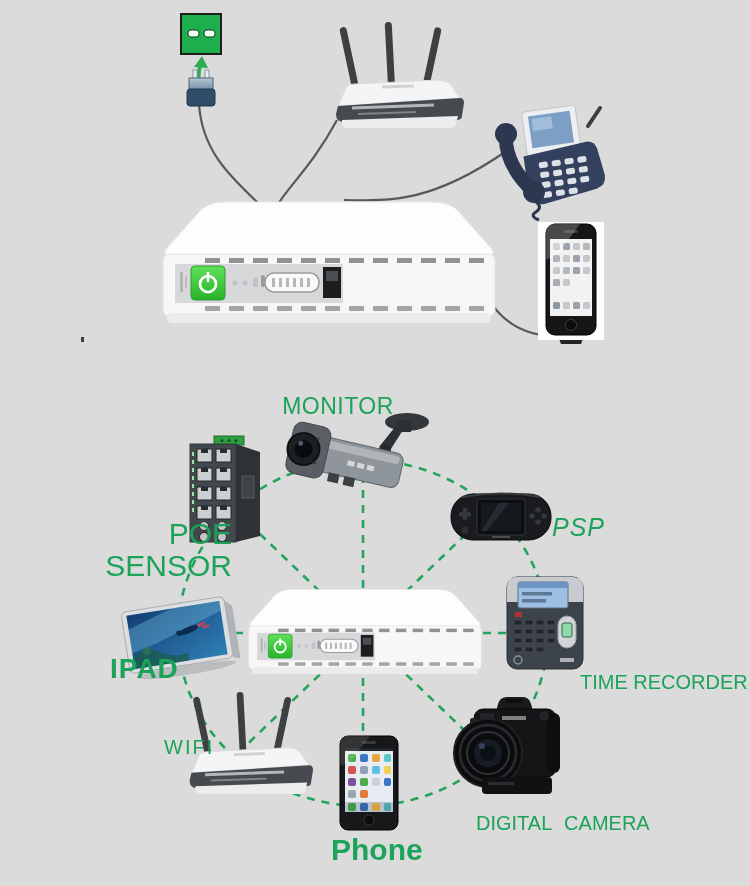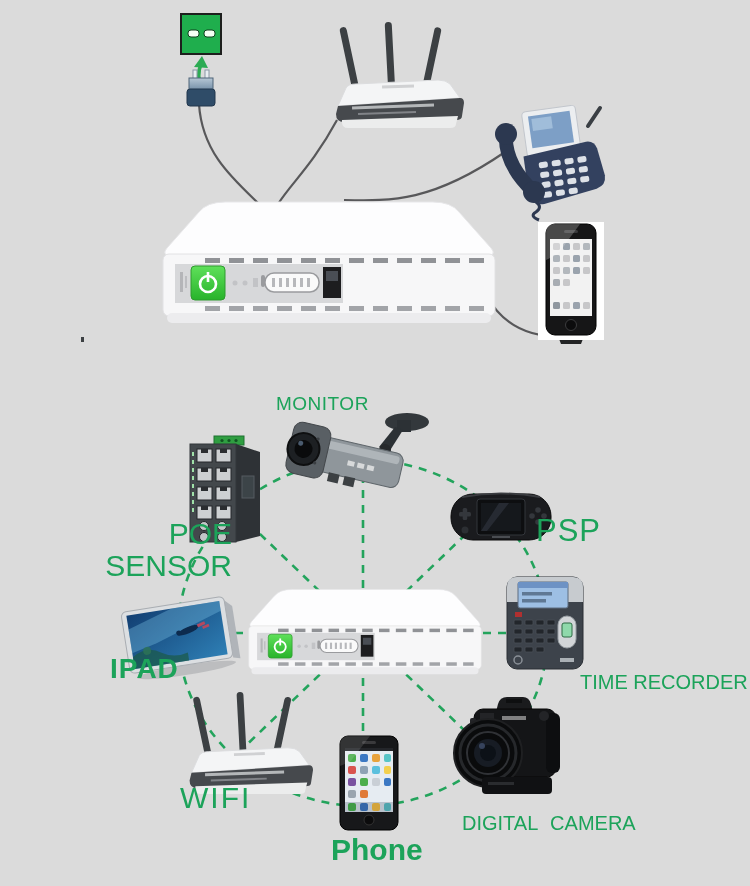--- a/index.html
+++ b/index.html
@@ -1,27 +1,27 @@
 <!DOCTYPE html>
 <html><head>
 <meta charset="utf-8">
 <style>
   html,body{margin:0;padding:0;background:#dbdbdb;}
   #canvas{position:relative;width:750px;height:886px;background:#dbdbdb;overflow:hidden;
           font-family:"Liberation Sans",sans-serif;}
   .dev{position:absolute;display:block;}
   .lbl{position:absolute;color:#1ca35a;font-family:"Liberation Sans",sans-serif;line-height:1.1;}
-  #lbl-monitor{left:276px;top:394px;width:124px;font-size:19px;letter-spacing:.5px;}
+  #lbl-monitor{left:276px;top:394px;width:124px;text-align:center;font-size:23px;letter-spacing:.5px;}
   #lbl-poe{left:96px;top:518px;width:136px;text-align:right;font-size:30px;line-height:1.08;}
-  #lbl-psp{left:536px;top:514px;font-size:31px;letter-spacing:1px;}
+  #lbl-psp{left:552px;top:514px;font-size:25px;letter-spacing:1px;font-style:italic;}
   #lbl-time{left:538px;top:671px;font-size:20px;margin-left:42px;}
   #lbl-ipad{left:110px;top:654px;font-size:28px;letter-spacing:1px;font-weight:bold;}
-  #lbl-wifi{left:164px;top:781px;font-size:30px;letter-spacing:2px;margin-left:16px;}
+  #lbl-wifi{left:164px;top:736px;font-size:20px;letter-spacing:2px;}
   #lbl-phone{left:331px;top:833px;font-size:30px;font-weight:bold;}
-  #lbl-camera{left:462px;top:812px;font-size:20px;word-spacing:7px;}
+  #lbl-camera{left:476px;top:812px;font-size:20px;word-spacing:7px;}
   #speck{position:absolute;left:81px;top:337px;width:3px;height:5px;background:#3c4043;}
   svg{overflow:visible;}
 </style>
 </head>
 <body>
 
 <div id="canvas">
 
   <svg width="0" height="0" style="position:absolute" aria-hidden="true">
     <defs>

